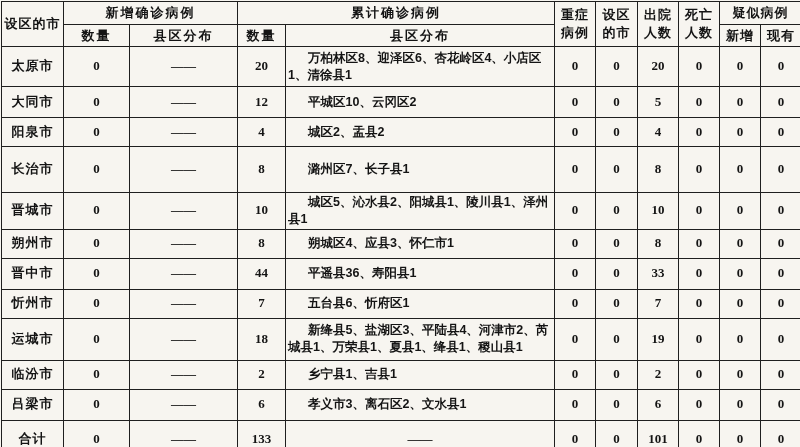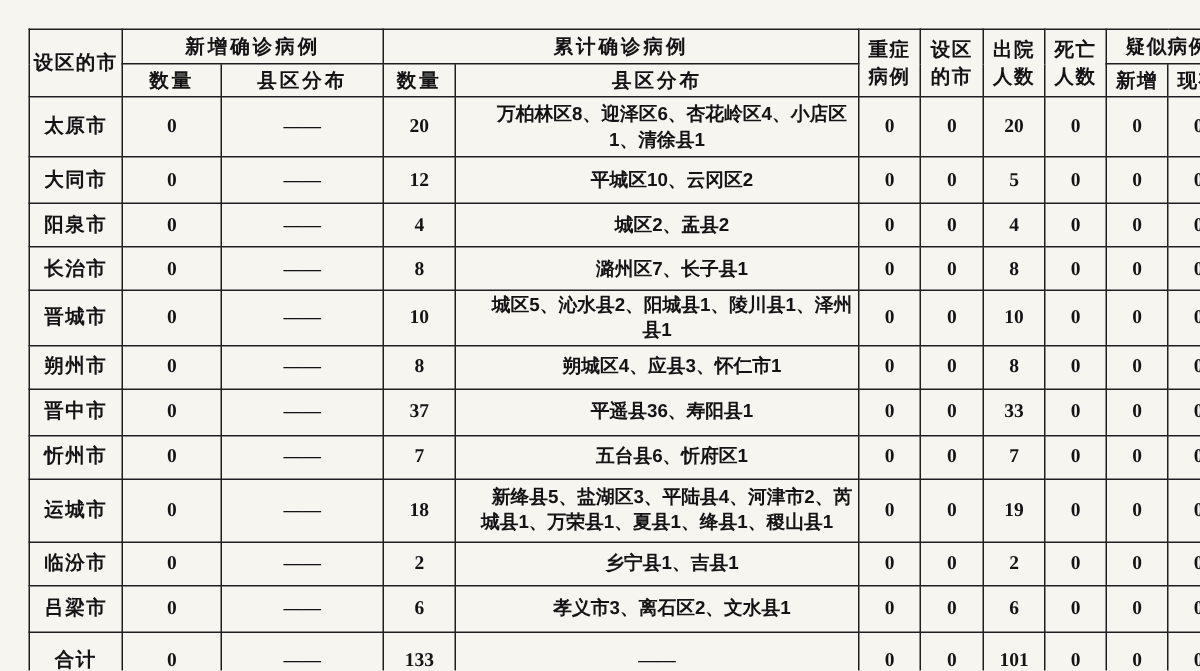--- a/index.html
+++ b/index.html
@@ -6,21 +6,21 @@
     margin: 0;
     padding: 0;
     background: #f7f5f0;
     font-family: "Liberation Sans", "DejaVu Sans", sans-serif;
   }
   .page {
     width: 800px;
     height: 447px;
     background: #f7f5f0;
     box-sizing: border-box;
-    padding: 19px;
+    padding: 1px;
   }
   table.stats {
     width: 798px;
     border-collapse: collapse;
     table-layout: fixed;
     color: #141414;
     font-weight: bold;
   }
   table.stats th, table.stats td {
     border: 1.5px solid #1f1f1f;
@@ -41,21 +41,21 @@
   
   td {
     font-size: 13px;
     text-align: center;
     vertical-align: middle;
     line-height: 1.3;
   }
   td.city { letter-spacing: 1px; }
   td.num  { font-family: "Liberation Serif", "DejaVu Serif", serif; font-size: 13px; }
   td.dist {
-    text-align: center;
+    text-align: left;
     font-size: 12.5px;
     line-height: 1.35;
     text-indent: 1.6em;
     padding-left: 3px;
     padding-right: 3px;
   }
   td.dash {
     text-align: center;
     text-indent: 0;
     font-family: "Liberation Serif", "DejaVu Serif", serif;
@@ -133,21 +133,21 @@
         <td class="dist dash">——</td>
         <td class="num">4</td>
         <td class="dist">城区2、盂县2</td>
         <td class="num">0</td>
         <td class="num">0</td>
         <td class="num">4</td>
         <td class="num">0</td>
         <td class="num">0</td>
         <td class="num">0</td>
       </tr>
-      <tr style="height:29px">
+      <tr style="height:46px">
         <td class="city">长治市</td>
         <td class="num">0</td>
         <td class="dist dash">——</td>
         <td class="num">8</td>
         <td class="dist">潞州区7、长子县1</td>
         <td class="num">0</td>
         <td class="num">0</td>
         <td class="num">8</td>
         <td class="num">0</td>
         <td class="num">0</td>
@@ -176,21 +176,21 @@
         <td class="num">0</td>
         <td class="num">8</td>
         <td class="num">0</td>
         <td class="num">0</td>
         <td class="num">0</td>
       </tr>
       <tr style="height:31px">
         <td class="city">晋中市</td>
         <td class="num">0</td>
         <td class="dist dash">——</td>
-        <td class="num">37</td>
+        <td class="num">44</td>
         <td class="dist">平遥县36、寿阳县1</td>
         <td class="num">0</td>
         <td class="num">0</td>
         <td class="num">33</td>
         <td class="num">0</td>
         <td class="num">0</td>
         <td class="num">0</td>
       </tr>
       <tr style="height:29px">
         <td class="city">忻州市</td>

